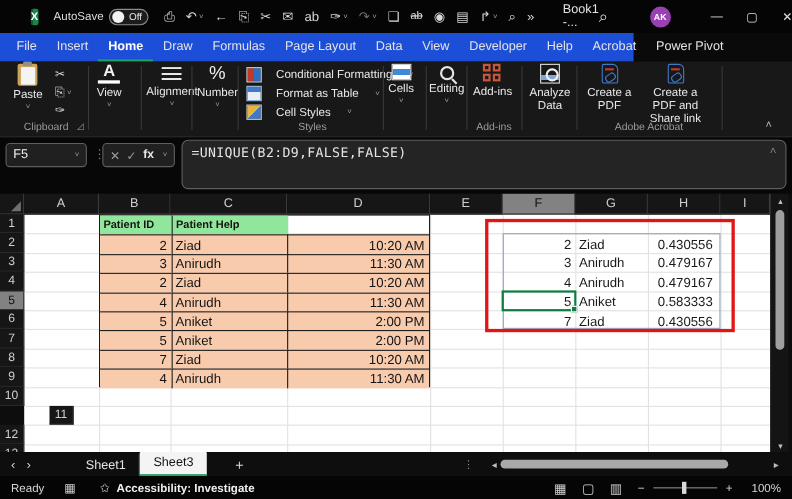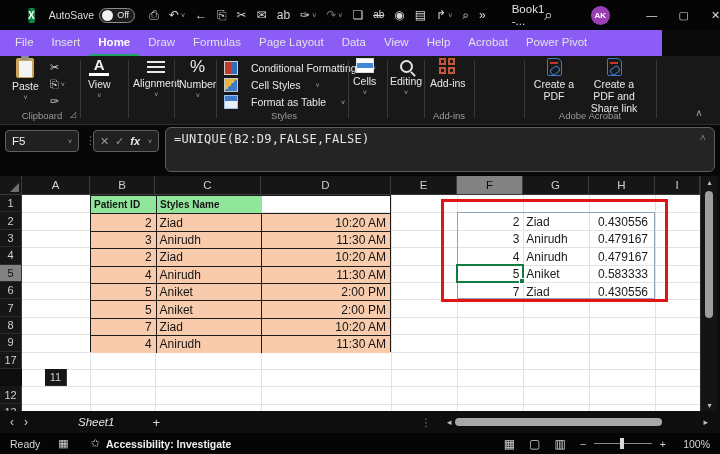--- a/index.html
+++ b/index.html
@@ -26,21 +26,21 @@
   .chev { font-size:7px; color:#a8a8a8; margin-left:2px; }
   .doc-title { margin-left:22px; font-size:11.5px; color:#e2e2e2; }
   .tb-right { margin-left:auto; display:flex; align-items:center; }
   .search-glyph { font-size:15px; color:#dadada; margin-right:38px; }
   .avatar { width:19px; height:19px; border-radius:50%; display:flex; align-items:center; justify-content:center;
             font-size:8px; font-weight:bold; color:#fff; margin-right:26px; }
   .winbtn { width:32px; height:30px; display:flex; align-items:center; justify-content:center;
             font-size:11px; color:#dcdcdc; }
 
   
-  .ribbontabs { position:absolute; left:0; top:30px; width:662px; height:26px; background:#8b5cf6;
+  .ribbontabs { position:absolute; left:0; top:30px; width:576px; height:26px; background:#1d4ed8;
                 display:flex; align-items:center; }
   .rtab { font-size:11.5px; color:#e3e3e3; padding:5px 9px 6px; white-space:nowrap; }
   .rtab.active { font-weight:bold; color:#fff; border-bottom:2.5px solid var(--accent); }
 
   
   .ribbon { position:absolute; left:0; top:56px; width:720px; height:69px; background:#181818;
             border-bottom:1px solid #2e2e2e; }
   .rsep { position:absolute; top:4px; height:58px; width:1px; background:#383838; }
   .rgroup-label { position:absolute; top:54px; font-size:9.5px; color:#9c9c9c; text-align:center; }
   .launcher { position:absolute; top:54px; font-size:8px; color:#9c9c9c; }
@@ -88,21 +88,21 @@
   
   .formulabar { position:absolute; left:0; top:125px; width:720px; height:51px; background:#070707; }
   .namebox { position:absolute; left:5px; top:5px; width:74px; height:22px; background:#202020;
              border:1px solid #5f5f5f; border-radius:4px; display:flex; align-items:center;
              font-size:11.5px; color:#f0f0f0; padding:0 6px; }
   .namebox .chev { margin-left:auto; }
   .fbar-dots { position:absolute; left:85px; top:9px; color:#787878; font-size:11px; }
   .fxbox { position:absolute; left:93px; top:5px; width:66px; height:22px; background:#202020;
            border:1px solid #5f5f5f; border-radius:4px; display:flex; align-items:center;
            justify-content:space-evenly; font-size:11px; color:#9a9a9a; }
-  .fxbox .fx { color:#e8e8e8; font-style:italic; font-weight:bold; }
+  .fxbox .fx { color:#e8e8e8; font-weight:bold; }
   .f-input { position:absolute; left:165px; top:2px; width:550px; height:45px; background:#242424;
              border:1px solid #5f5f5f; border-radius:6px; padding:4px 8px;
              font-family:"DejaVu Sans Mono", monospace; font-size:12px; color:#e4e4e4; letter-spacing:.3px; }
   .f-collapse { position:absolute; right:8px; top:4px; font-size:10px; color:#bdbdbd; }
 
   
   .grid { position:absolute; left:0; top:176px; width:720px; height:235px; background:#0d0d0d; overflow:hidden; }
   .cellarea { position:absolute; left:22px; top:19px; width:678px; height:216px; background:#fff; }
   .corner { position:absolute; left:0; top:0; width:22px; height:19px; background:#161616; border-right:1px solid #3a3a3a; border-bottom:1px solid #3a3a3a; }
   .corner::after { content:""; position:absolute; right:2px; bottom:2px;
@@ -138,21 +138,21 @@
             border:3px solid var(--red); }
 
   .vscroll { position:absolute; left:700px; top:0; width:17px; height:235px; background:#141414; border-left:1px solid #2e2e2e; }
   .vthumb { position:absolute; left:4px; top:15px; width:8px; height:127px; background:#9e9e9e; border-radius:4px; }
   .varrow { position:absolute; left:0; width:17px; text-align:center; font-size:8px; color:#bdbdbd; }
 
   
   .sheetbar { position:absolute; left:0; top:411px; width:720px; height:22px; background:#0e0e0e;
               display:flex; align-items:center; }
   .navarr { font-size:12px; color:#cfcfcf; padding:0 10px; }
-  .stabs { display:flex; align-items:center; height:22px; margin-left:28px;font-style:italic; }
+  .stabs { display:flex; align-items:flex-end; height:22px; margin-left:28px; }
   .stab { font-size:11.5px; color:#e3e3e3; padding:4px 12px; border-right:1px solid #3c3c3c; }
   .stab:last-of-type { border-right:none; }
   .stab.active { background:#f4f4f4; color:#141414; border-bottom:2.5px solid var(--accent);
                  border-right:none; border-radius:1px 1px 0 0; }
   .addsheet { font-size:13px; color:#d8d8d8; padding:2px 12px; margin-left:14px; }
   .hscroll { margin-left:auto; display:flex; align-items:center; margin-right:8px; }
   .hgrip { color:#8a8a8a; font-size:10px; margin-right:12px; }
   .harrow { color:#bdbdbd; font-size:9px; padding:0 4px; }
   .htrack { width:244px; height:10px; display:flex; align-items:center; }
   .hthumb { width:207px; height:8px; background:#a8a8a8; border-radius:4px; }
@@ -252,20 +252,21 @@
   <div class="ribbontabs">
     <div style="display:flex;margin-left:6px;" id="ribbon-tabs">
         <div class="rtab">File</div>
         <div class="rtab">Insert</div>
         <div class="rtab active">Home</div>
         <div class="rtab">Draw</div>
         <div class="rtab">Formulas</div>
         <div class="rtab">Page Layout</div>
         <div class="rtab">Data</div>
         <div class="rtab">View</div>
+        <div class="rtab">Developer</div>
         <div class="rtab">Help</div>
         <div class="rtab">Acrobat</div>
         <div class="rtab">Power Pivot</div>
       </div>
 
   </div>
 
   <div class="ribbon">
 
     <div class="bigbtn" style="left:12px;">
@@ -308,27 +309,27 @@
     </div>
     <div class="rsep" style="left:216px;"></div>
 
     <div class="styles-col" style="left:224px; top:5px;">
       <span class="style-item">
         <span class="ic-cf"></span>
         <span>Conditional Formatting</span>
         <span class="chev">˅</span>
       </span>
       <span class="style-item">
-        <span class="ic-cellstyles"></span>
-        <span>Cell Styles</span>
+        <span class="ic-tbl"></span>
+        <span>Format as Table</span>
         <span class="chev">˅</span>
       </span>
       <span class="style-item">
-        <span class="ic-tbl"></span>
-        <span>Format as Table</span>
+        <span class="ic-cellstyles"></span>
+        <span>Cell Styles</span>
         <span class="chev">˅</span>
       </span>
     </div>
     <div class="rgroup-label" style="left:254px;width:60px;">Styles</div>
     <div class="rsep" style="left:348px;"></div>
 
     <div class="bigbtn" style="left:353px;">
       <span class="ic-cells"></span>
       <span>Cells</span>
       <span class="chev">˅</span>
@@ -346,20 +347,24 @@
           <span></span>
           <span></span>
           <span></span>
           <span></span>
         </span>
       <span>Add-ins</span>
     </div>
     <div class="rgroup-label" style="left:424px;width:50px;">Add-ins</div>
     <div class="rsep" style="left:474px;"></div>
 
+    <div class="bigbtn" style="left:478px;">
+      <span class="ic-analyze"></span>
+      <span class="two-line" style="width:44px;">Analyze Data</span>
+    </div>
     <div class="rsep" style="left:524px;"></div>
 
     <div class="bigbtn" style="left:532px;">
       <span class="ic-pdf"></span>
       <span class="two-line" style="width:44px;">Create a PDF</span>
     </div>
     <div class="bigbtn" style="left:582px;">
       <span class="ic-pdf"></span>
       <span class="two-line" style="width:64px;">Create a PDF and Share link</span>
     </div>
@@ -426,29 +431,29 @@
     <div id="rowheads">
         <div class="rowhead" style="top: 19px; height: 17.4px;">1</div>
         <div class="rowhead" style="top: 36.4px; height: 17.4px;">2</div>
         <div class="rowhead" style="top: 53.8px; height: 17.4px;">3</div>
         <div class="rowhead" style="top: 71.2px; height: 17.4px;">4</div>
         <div class="rowhead sel" style="top: 88.6px; height: 17.4px;">5</div>
         <div class="rowhead" style="top: 106px; height: 17.4px;">6</div>
         <div class="rowhead" style="top: 123.4px; height: 17.4px;">7</div>
         <div class="rowhead" style="top: 140.8px; height: 17.4px;">8</div>
         <div class="rowhead" style="top: 158.2px; height: 17.4px;">9</div>
-        <div class="rowhead" style="top: 175.6px; height: 17.4px;">17</div>
+        <div class="rowhead" style="top: 175.6px; height: 17.4px;">10</div>
         <div class="rowhead" style="top: 193px; height: 17.4px; margin-left: 45px;">11</div>
         <div class="rowhead" style="top: 210.4px; height: 17.4px;">12</div>
         <div class="rowhead" style="top: 227.8px; height: 17.4px;">13</div>
       </div>
     <div id="ptable" class="ptable" style="left: 90px; top: 19px; width: 301px; height: 156.6px;">
         <div class="prow hdr" style="top: 0px; height: 17.4px;">
           <div class="pcell al" style="width: 65px; background: rgb(144, 230, 155);">Patient ID</div>
-          <div class="pcell al" style="width: 106px; background: rgb(144, 230, 155);">Styles Name</div>
+          <div class="pcell al" style="width: 106px; background: rgb(144, 230, 155);">Patient Help</div>
         </div>
         <div class="prow " style="top: 17.4px; height: 17.4px;">
           <div class="pcell ar" style="width: 65px; background: rgb(248, 203, 173);">2</div>
           <div class="pcell al" style="width: 106px; background: rgb(248, 203, 173);">Ziad</div>
           <div class="pcell ar" style="width: 130px; background: rgb(248, 203, 173);">10:20 AM</div>
         </div>
         <div class="prow " style="top: 34.8px; height: 17.4px;">
           <div class="pcell ar" style="width: 65px; background: rgb(248, 203, 173);">3</div>
           <div class="pcell al" style="width: 106px; background: rgb(248, 203, 173);">Anirudh</div>
           <div class="pcell ar" style="width: 130px; background: rgb(248, 203, 173);">11:30 AM</div>
@@ -518,20 +523,21 @@
       <div class="vthumb"></div>
       <span class="varrow" style="bottom:1px;">▾</span>
     </div>
   </div>
 
   <div class="sheetbar">
     <span class="navarr">‹</span>
     <span class="navarr" style="padding-left:0;">›</span>
     <div class="stabs" id="stabs">
         <div class="stab">Sheet1</div>
+        <div class="stab active">Sheet3</div>
       </div>
     <span class="addsheet">+</span>
     <div class="hscroll">
       <span class="hgrip">⋮</span>
       <span class="harrow">◂</span>
       <div class="htrack">
           <div class="hthumb"></div>
         </div>
       <span class="harrow">▸</span>
     </div>

